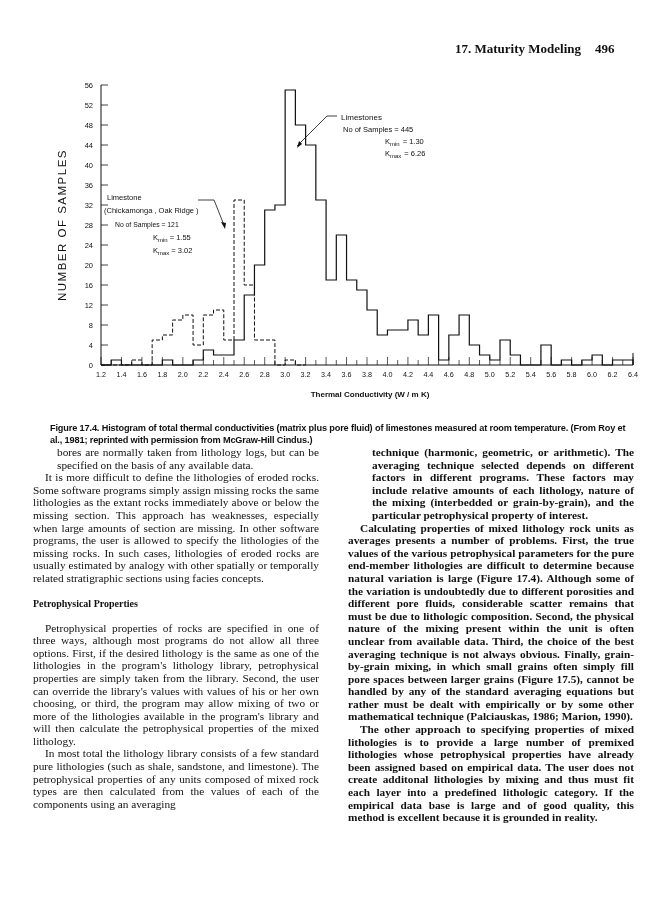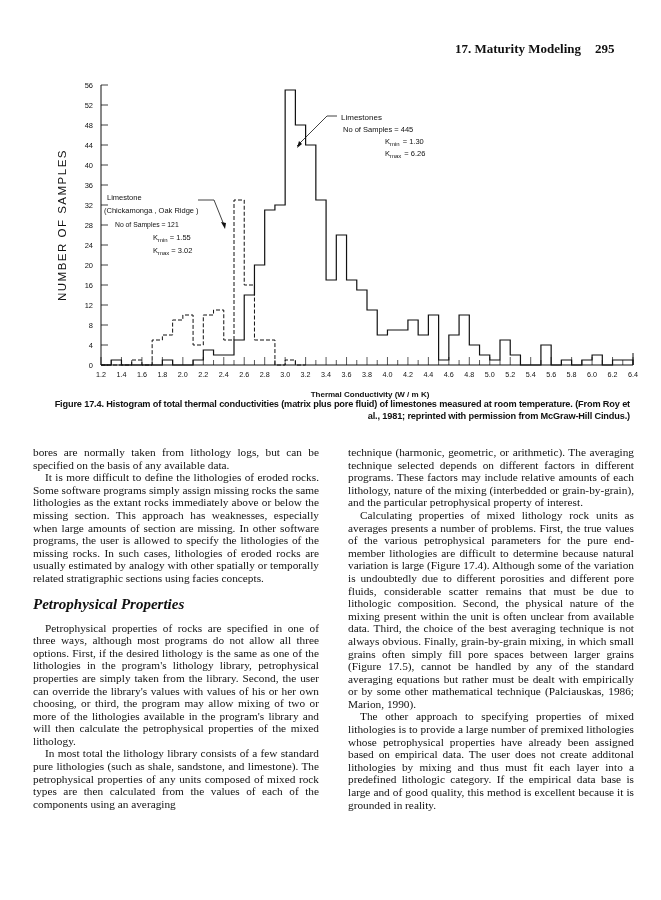--- a/index.html
+++ b/index.html
@@ -2,34 +2,34 @@
 <html><head>
   <meta charset="utf-8">
   <style>
     html, body { margin: 0; padding: 0; background: #ffffff; }
     body { width: 661px; height: 900px; position: relative; overflow: hidden; color: #111; }
     .running-head { position: absolute; top: 41px; left: 0; width: 661px; font-family: "Liberation Serif", serif; font-size: 13px; font-weight: bold; }
     .running-head .chapter { position: absolute; left: 455px; }
     .running-head .pagenum { position: absolute; left: 595px; }
     #chart { position: absolute; left: 0; top: 70px; }
     #chart text { font-family: "Liberation Sans", sans-serif; fill: #111; }
-    .caption { position: absolute; left: 50px; top: 398px; width: 580px; font-family: "Liberation Sans", sans-serif; font-size: 9.2px; font-weight: bold; line-height: 12px; letter-spacing: -0.15px; text-align: right; }
+    .caption { position: absolute; left: 50px; top: 422px; width: 580px; font-family: "Liberation Sans", sans-serif; font-size: 9.2px; font-weight: bold; line-height: 12px; letter-spacing: -0.15px; }
     .col { position: absolute; top: 446px; width: 286px; font-family: "Liberation Serif", serif; font-size: 11.3px; line-height: 12.6px; text-align: justify; }
     .col.left { left: 33px; }
-    .col.right { left: 348px; }
+    .col.right { left: 348px; font-weight: bold; }
     .col p { margin: 0; text-indent: 12px; }
-    .col p.noindent { text-indent: 0; }
-    .col h2 { font-family: "Liberation Serif", serif; font-size: 15px; font-weight: bold; margin: 11px 0 10px 0; line-height: 16px; font-style: italic; }
+    .col p.noindent { text-indent: 0; margin-left: 24px; }
+    .col h2 { font-family: "Liberation Serif", serif; font-size: 10px; font-weight: bold; margin: 11px 0 10px 0; line-height: 16px; }
   </style>
 </head>
 <body>
 
 <div class="running-head">
   <span class="chapter">17. Maturity Modeling</span>
-  <span class="pagenum">295</span>
+  <span class="pagenum">496</span>
 </div>
 
 <svg id="chart" width="661" height="335" viewBox="0 70 661 335">
   <g id="y-axis">
       <line x1="101" y1="85" x2="101" y2="365" stroke="#111" stroke-width="1"></line>
       <line x1="101" y1="365" x2="108" y2="365" stroke="#111" stroke-width="0.8"></line>
       <text x="93" y="368" text-anchor="end" font-size="7.5">0</text>
       <line x1="101" y1="345" x2="108" y2="345" stroke="#111" stroke-width="0.8"></line>
       <text x="93" y="348" text-anchor="end" font-size="7.5">4</text>
       <line x1="101" y1="325" x2="108" y2="325" stroke="#111" stroke-width="0.8"></line>

